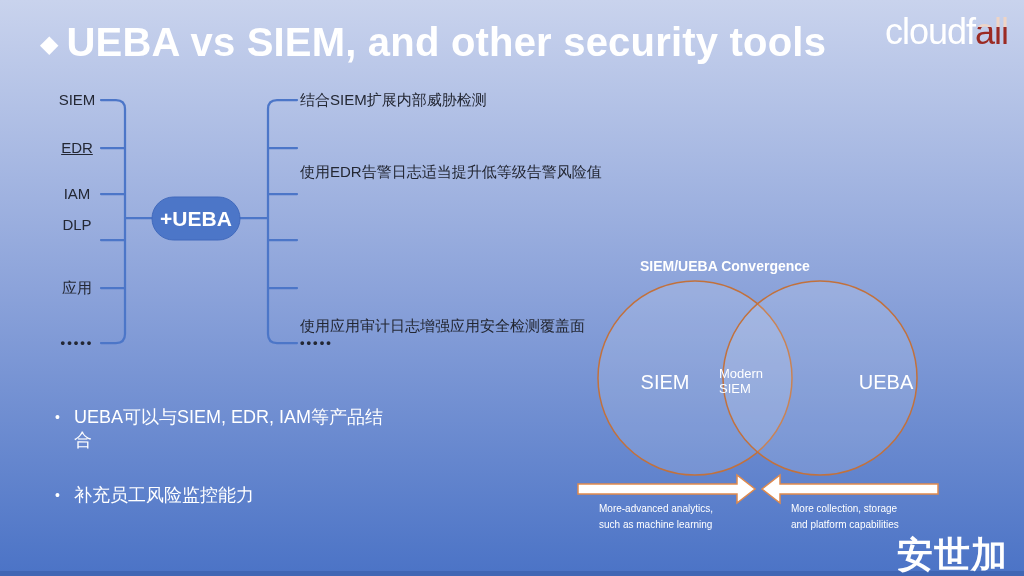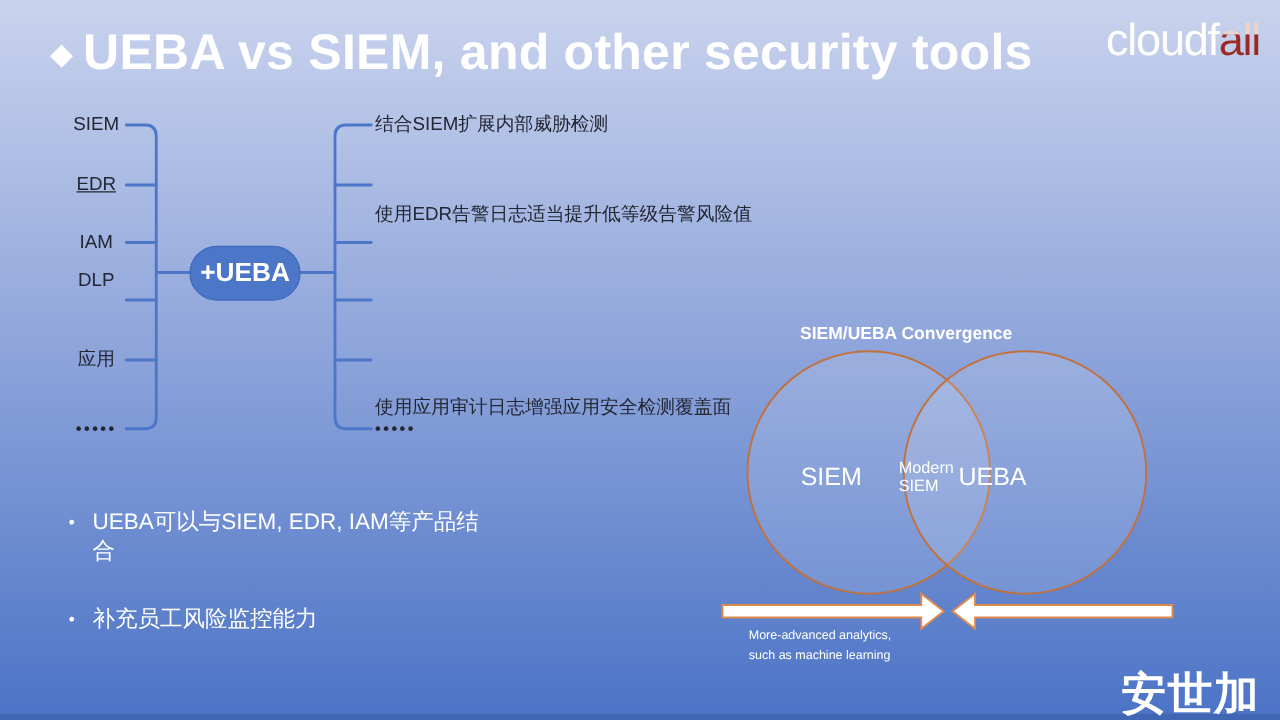--- a/index.html
+++ b/index.html
@@ -30,21 +30,21 @@
   
   .bullets{left:55px;top:406px;color:#ffffff;}
   .bullet-item{display:flex;gap:14px;font-size:18px;line-height:23px;}
   .bullet-item + .bullet-item{margin-top:32px;}
   .bullet-glyph{font-size:14px;line-height:23px;}
   .bullet-text{max-width:312px;}
   
   .venn-title{left:640px;top:258px;width:268px;color:#ffffff;font-size:14px;font-weight:700;}
   .venn-label{color:#ffffff;font-size:20px;text-align:center;}
   .venn-label-siem{left:615px;top:371px;width:100px;}
-  .venn-label-ueba{left:744px;top:371px;width:100px;}
+  .venn-label-ueba{left:836px;top:371px;width:100px;}
   .venn-overlap-label{left:719px;top:366px;width:78px;text-align:left;color:#ffffff;font-size:13px;line-height:15px;white-space:pre-line;}
   .arrow-caption{color:#ffffff;font-size:10px;line-height:16px;white-space:pre-line;}
   .arrow-caption-left{left:599px;top:501px;}
   .arrow-caption-right{left:791px;top:501px;}
   
   .footer-logo{right:16px;top:531px;color:#ffffff;font-size:36px;font-weight:900;letter-spacing:1px;}
   .bottom-strip{left:0;bottom:0;width:100%;height:5px;background:#4166b4;}
   svg.overlay{position:absolute;left:0;top:0;z-index:0;}
   .txt{z-index:2;}
 </style>
@@ -107,17 +107,19 @@
   </div>
 
   <div class="abs txt venn-title">SIEM/UEBA Convergence</div>
   <div class="abs txt venn-label venn-label-siem">SIEM</div>
   <div class="abs txt venn-label venn-label-ueba">UEBA</div>
   <div class="abs txt venn-overlap-label">Modern
 SIEM</div>
 
   <div class="abs txt arrow-caption arrow-caption-left">More-advanced analytics,
 such as machine learning</div>
+  <div class="abs txt arrow-caption arrow-caption-right">More collection, storage
+and platform capabilities</div>
 
   <div class="abs txt footer-logo">安世加</div>
 
   <div class="abs bottom-strip"></div>
 </div>
 
 </body></html>

